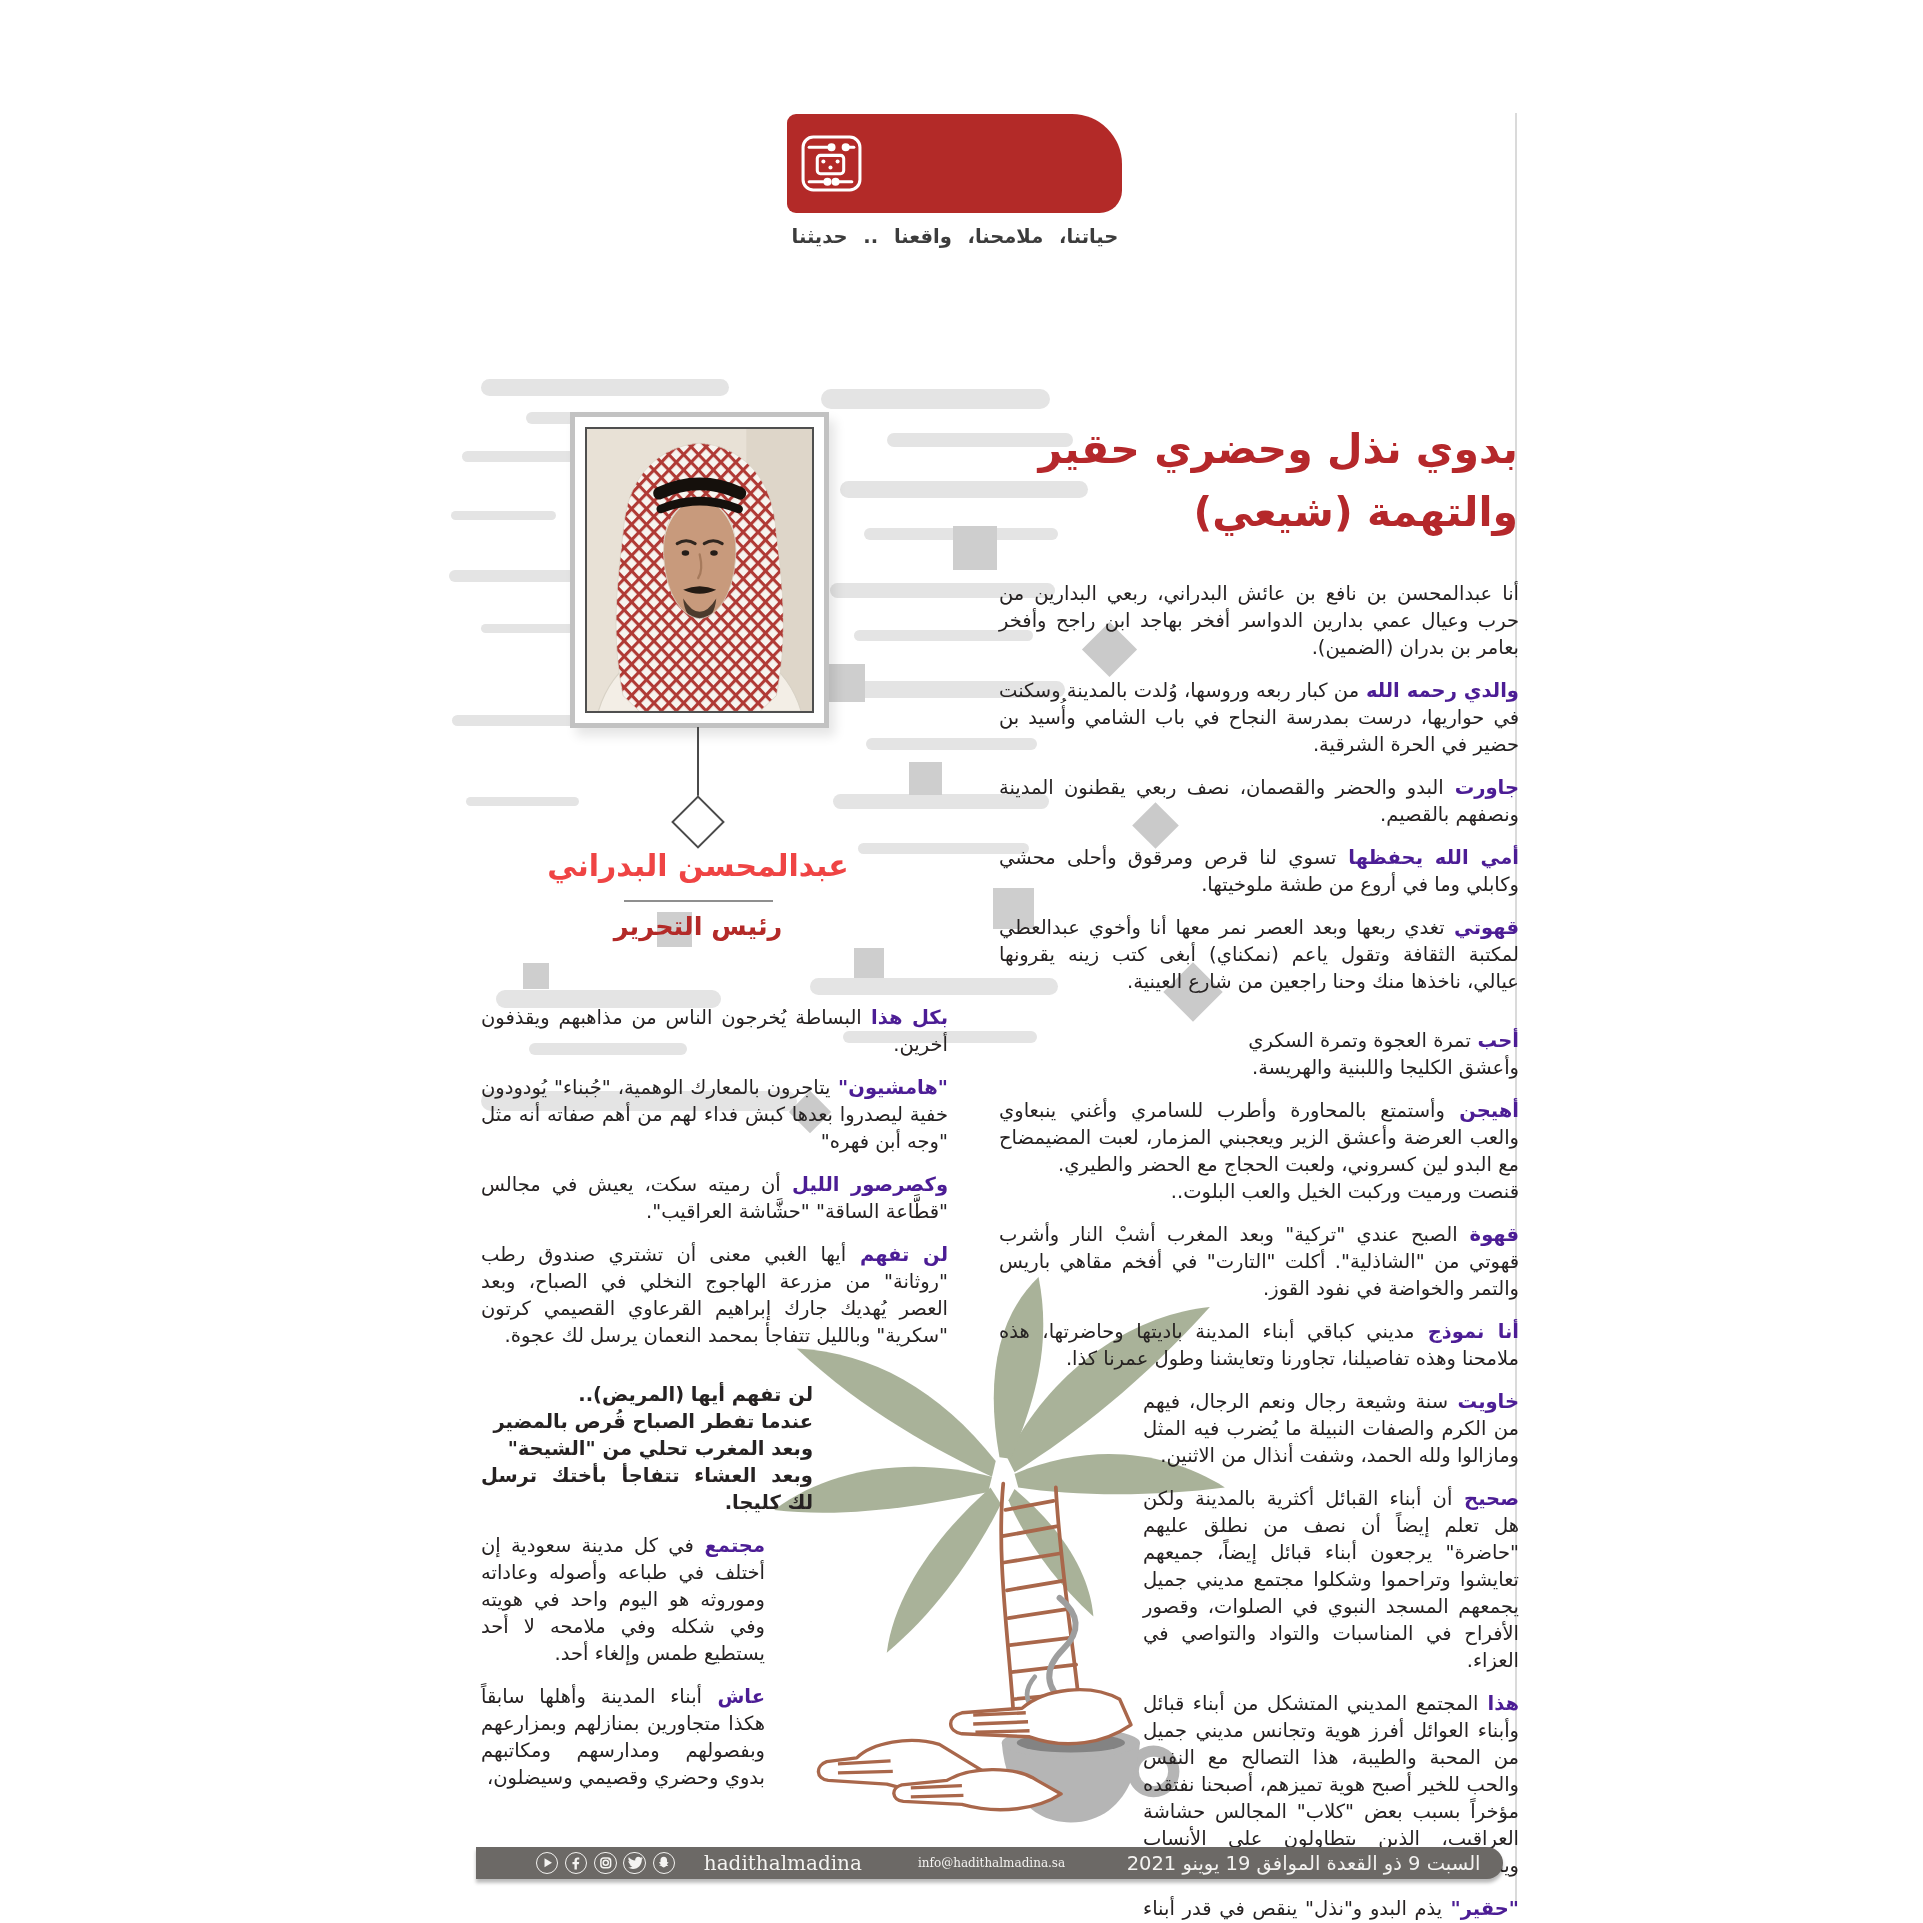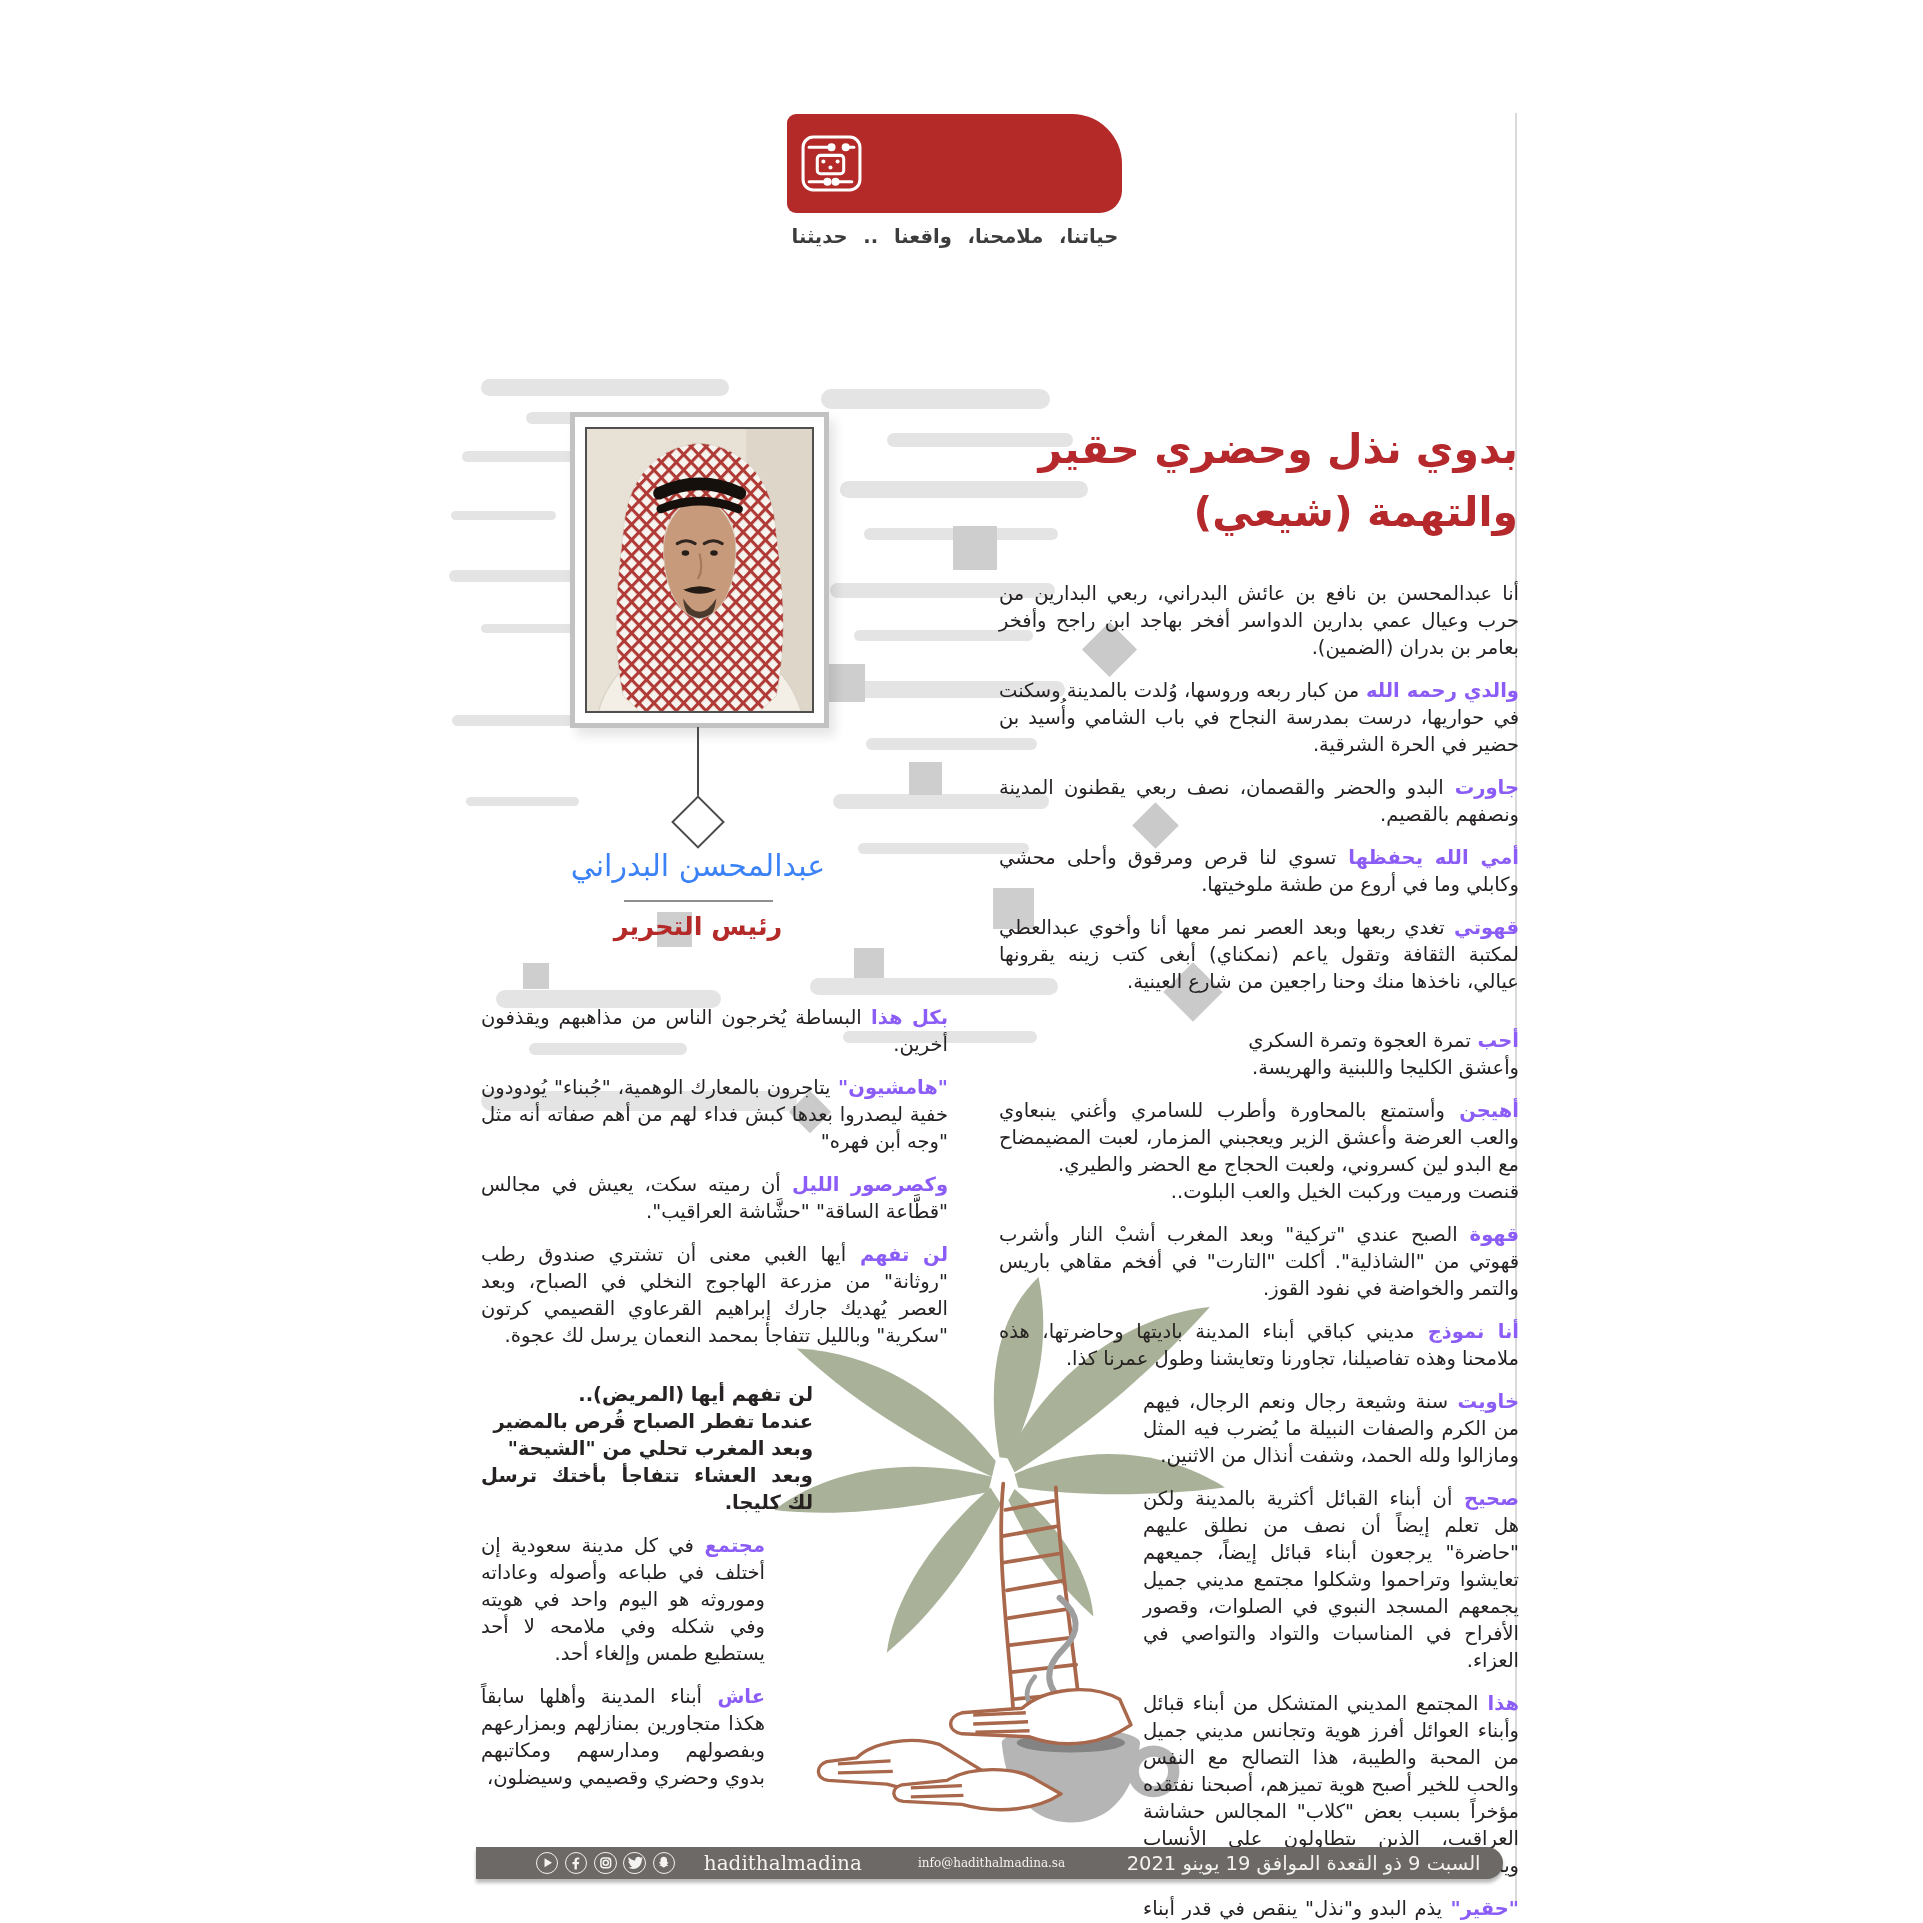--- a/index.html
+++ b/index.html
@@ -18,33 +18,33 @@
   .gdia{position:absolute;background:#cacaca;transform:rotate(45deg);z-index:1;}
   
   .photo-frame{position:absolute;left:570px;top:412px;width:259px;height:316px;background:#ffffff;
                border:5.3px solid #c2c2c2;box-sizing:border-box;z-index:2;box-shadow:6px 7.5px 10.5px rgba(0,0,0,.10);}
   .photo-inner{position:absolute;inset:9.8px;border:2.3px solid #4f4f4f;overflow:hidden;}
   .photo-inner svg{display:block;width:100%;height:100%;}
   .connector{position:absolute;left:697px;top:727px;width:1.5px;height:78px;background:#4a4a4a;z-index:2;}
   .diamond{position:absolute;left:679px;top:803px;width:38px;height:38px;border:2.3px solid #4a4a4a;
            background:#ffffff;transform:rotate(45deg);box-sizing:border-box;z-index:2;}
   .author-name{position:absolute;left:526px;top:848px;width:344px;direction:rtl;text-align:center;
-               font-size:30px;font-weight:normal;color:#3b82f6;z-index:3;}
+               font-size:30px;font-weight:bold;color:#ef4444;z-index:3;}
   .author-rule{position:absolute;left:624px;top:900px;width:149px;height:2.3px;background:#8f8f8f;z-index:3;}
   .author-role{position:absolute;left:526px;top:911px;width:344px;direction:rtl;text-align:center;
                font-size:25.6px;font-weight:bold;color:#b32a28;z-index:3;}
   
   .headline{position:absolute;left:1022px;top:418px;width:496px;direction:rtl;text-align:right;
             color:#b5282b;font-weight:bold;font-size:41px;line-height:63px;z-index:3;}
   
   .col{position:absolute;direction:rtl;font-size:19.5px;line-height:27px;color:#262222;z-index:3;}
   .col-right{left:999px;top:580px;width:520px;}
   .col-left{left:481px;top:1004px;width:467px;}
   .para{margin:0 0 16px 0;text-align:justify;text-align-last:right;}
-  .lead{color:#8b5cf6;font-weight:bold;}
+  .lead{color:#4c1d95;font-weight:bold;}
   .poem{text-align-last:right;font-weight:bold;}
   .narrow-l{margin-left:144px;}   
   .narrow-r{margin-right:183px;}  
   .narrow-m{margin-right:135px;}
   .gap-top{margin-top:32px;}
   
   .palm-art{position:absolute;left:714px;top:1262px;width:586px;height:586px;z-index:2;}
   .vline{position:absolute;left:1515px;top:113px;width:1.5px;height:1789px;background:#dadada;z-index:0;}
   
   .footer{position:absolute;left:476px;top:1847px;width:987px;height:32px;background:#6c6966;

